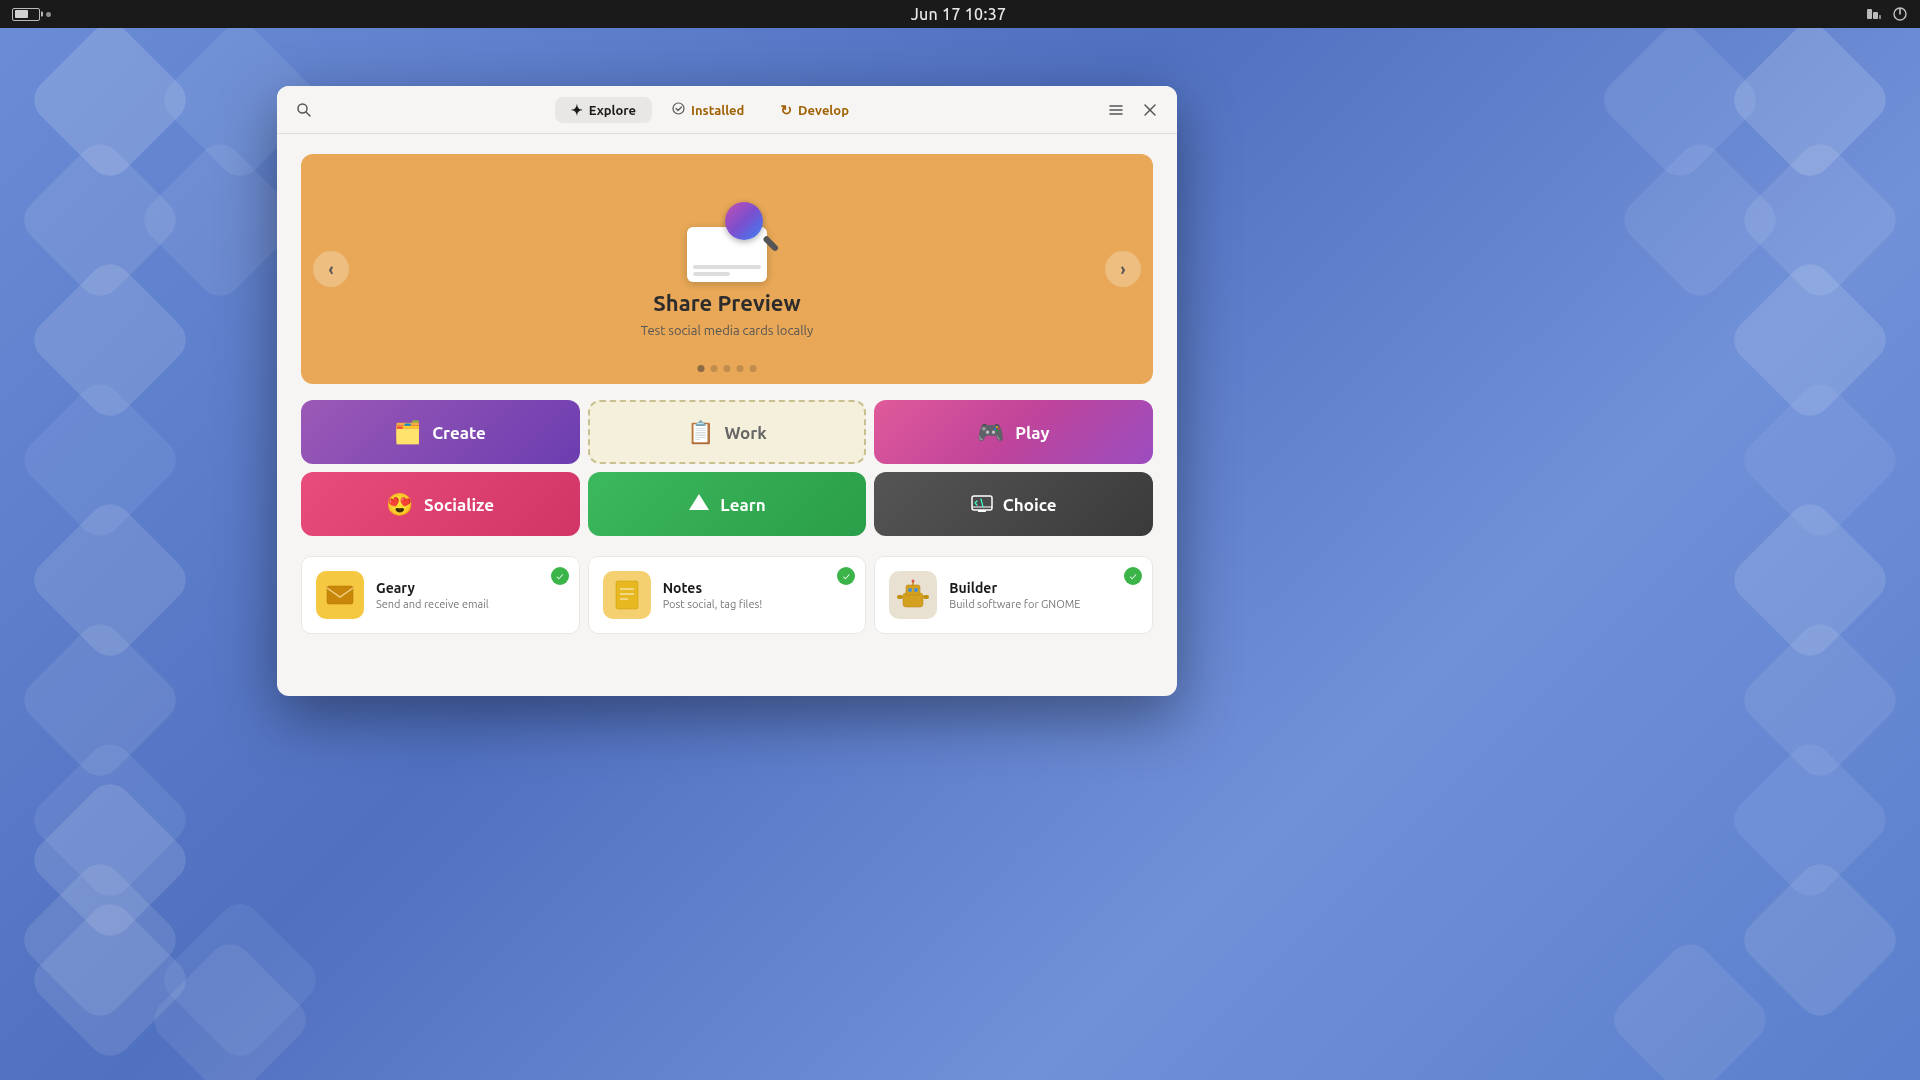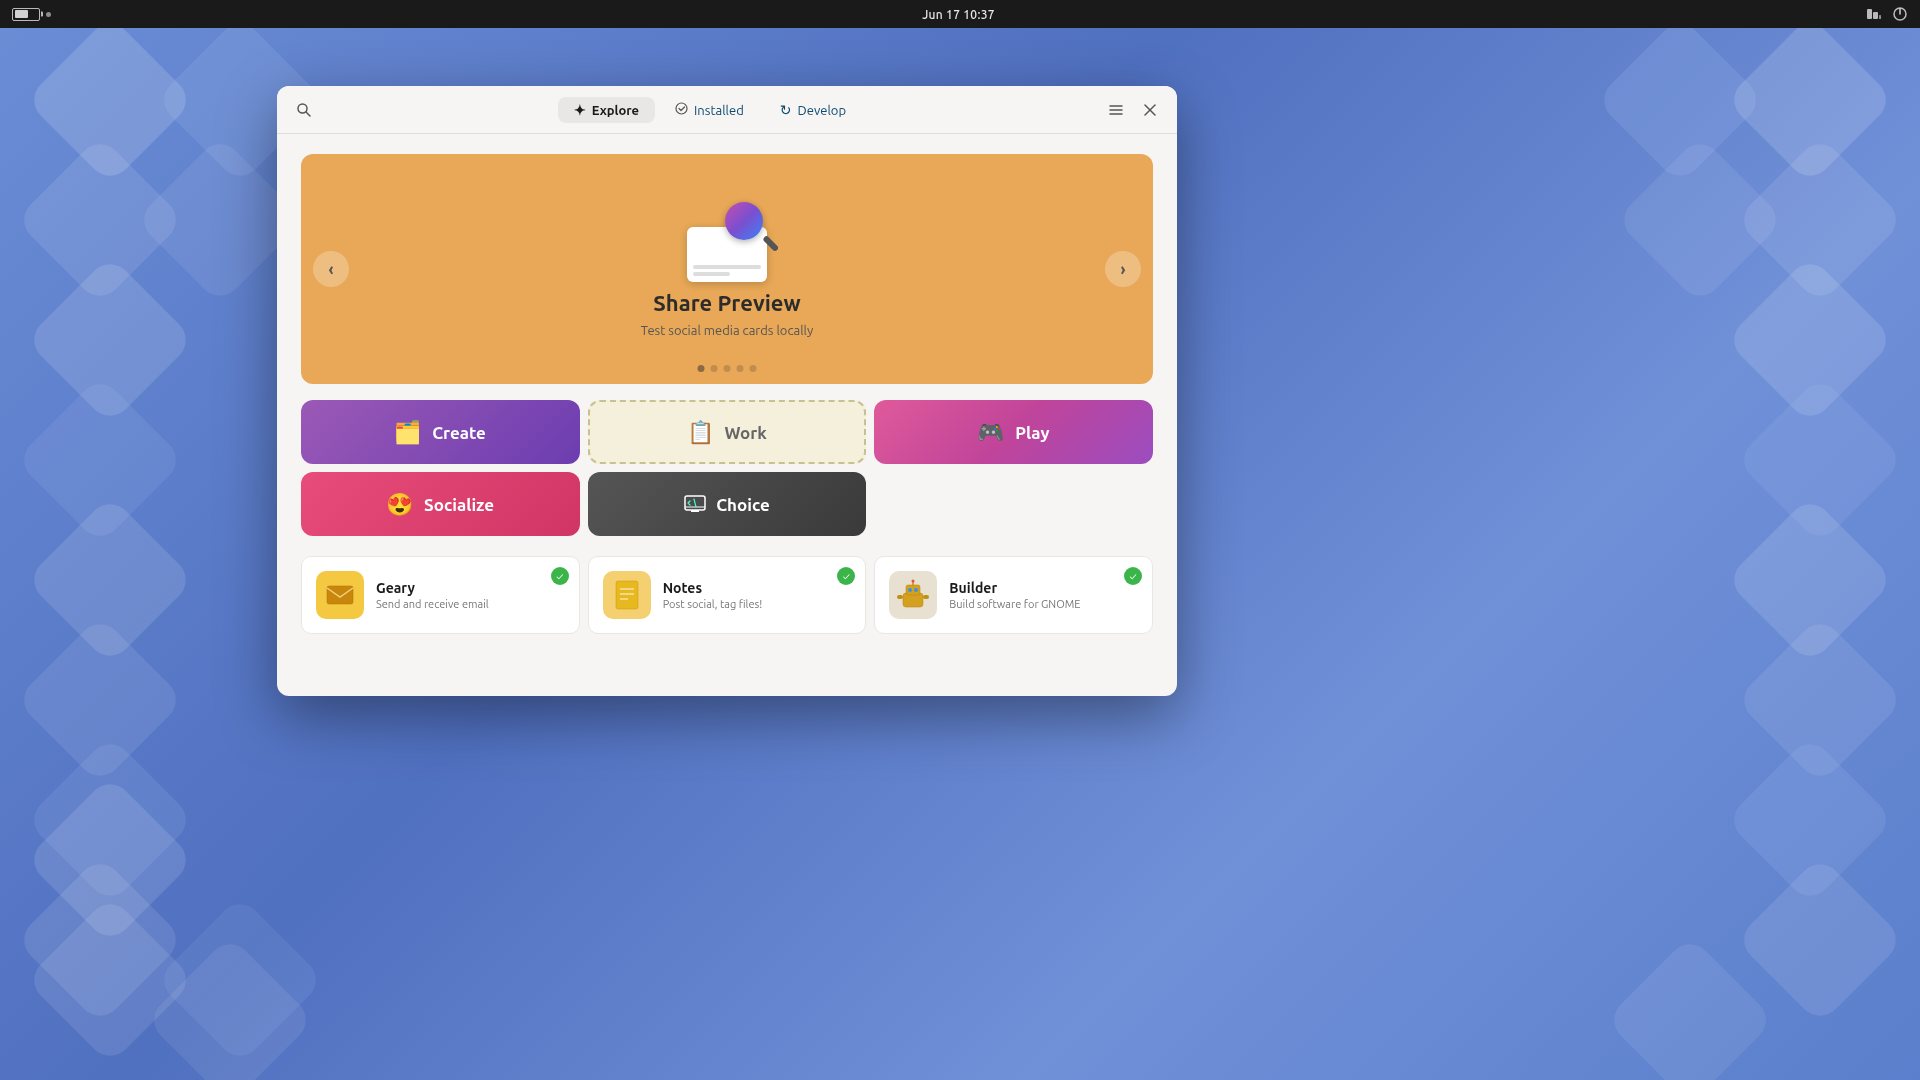--- a/index.html
+++ b/index.html
@@ -74,21 +74,21 @@
       border-radius: 1px;
     }
     .topbar-dot {
       width: 5px;
       height: 5px;
       border-radius: 50%;
       background: rgba(255,255,255,0.5);
     }
     .topbar-center {
       color: rgba(255,255,255,0.9);
-      font-size: 12px;
+      font-size: 16px;
       font-weight: 500;
       letter-spacing: 0.3px;
     }
     .topbar-right {
       display: flex;
       align-items: center;
       gap: 10px;
     }
     .topbar-icon {
       width: 16px;
@@ -140,22 +140,22 @@
       gap: 4px;
     }
     .header-tab {
       display: flex;
       align-items: center;
       gap: 6px;
       padding: 5px 16px;
       border-radius: 8px;
       cursor: pointer;
       font-size: 13px;
-      font-weight: 400;
-      color: #0c4a6e;
+      font-weight: 700;
+      color: #a16207;
       transition: background 0.15s;
     }
     .header-tab.active {
       background: #e8e7e6;
       color: #1a1a1a;
       font-weight: 600;
     }
     .header-tab-icon {
       font-size: 14px;
     }
@@ -567,20 +567,28 @@
         <span>Work</span>
       </div>
       <div class="category-btn play">
         <span class="category-icon">🎮</span>
         <span>Play</span>
       </div>
       <div class="category-btn socialize">
         <span class="category-icon">😍</span>
         <span>Socialize</span>
       </div>
+      <div class="category-btn learn">
+        <span class="category-icon">
+          <svg width="22" height="22" viewBox="0 0 22 22" fill="none">
+            <path d="M11 3L21 19H1L11 3Z" fill="white"></path>
+          </svg>
+        </span>
+        <span>Learn</span>
+      </div>
       <div class="category-btn develop">
         <span class="category-icon">
           <svg width="22" height="18" viewBox="0 0 22 18" fill="none">
             <rect x="1" y="1" width="20" height="14" rx="2" stroke="white" stroke-width="1.5" fill="none"></rect>
             <line x1="1" y1="12" x2="21" y2="12" stroke="white" stroke-width="1"></line>
             <rect x="7" y="15" width="8" height="2" rx="0.5" fill="white"></rect>
             <path d="M6 6l-2 2 2 2" stroke="#4fc" stroke-width="1.2" stroke-linecap="round" stroke-linejoin="round"></path>
             <path d="M10 4l2 8" stroke="#4fc" stroke-width="1.2" stroke-linecap="round"></path>
           </svg>
         </span>

